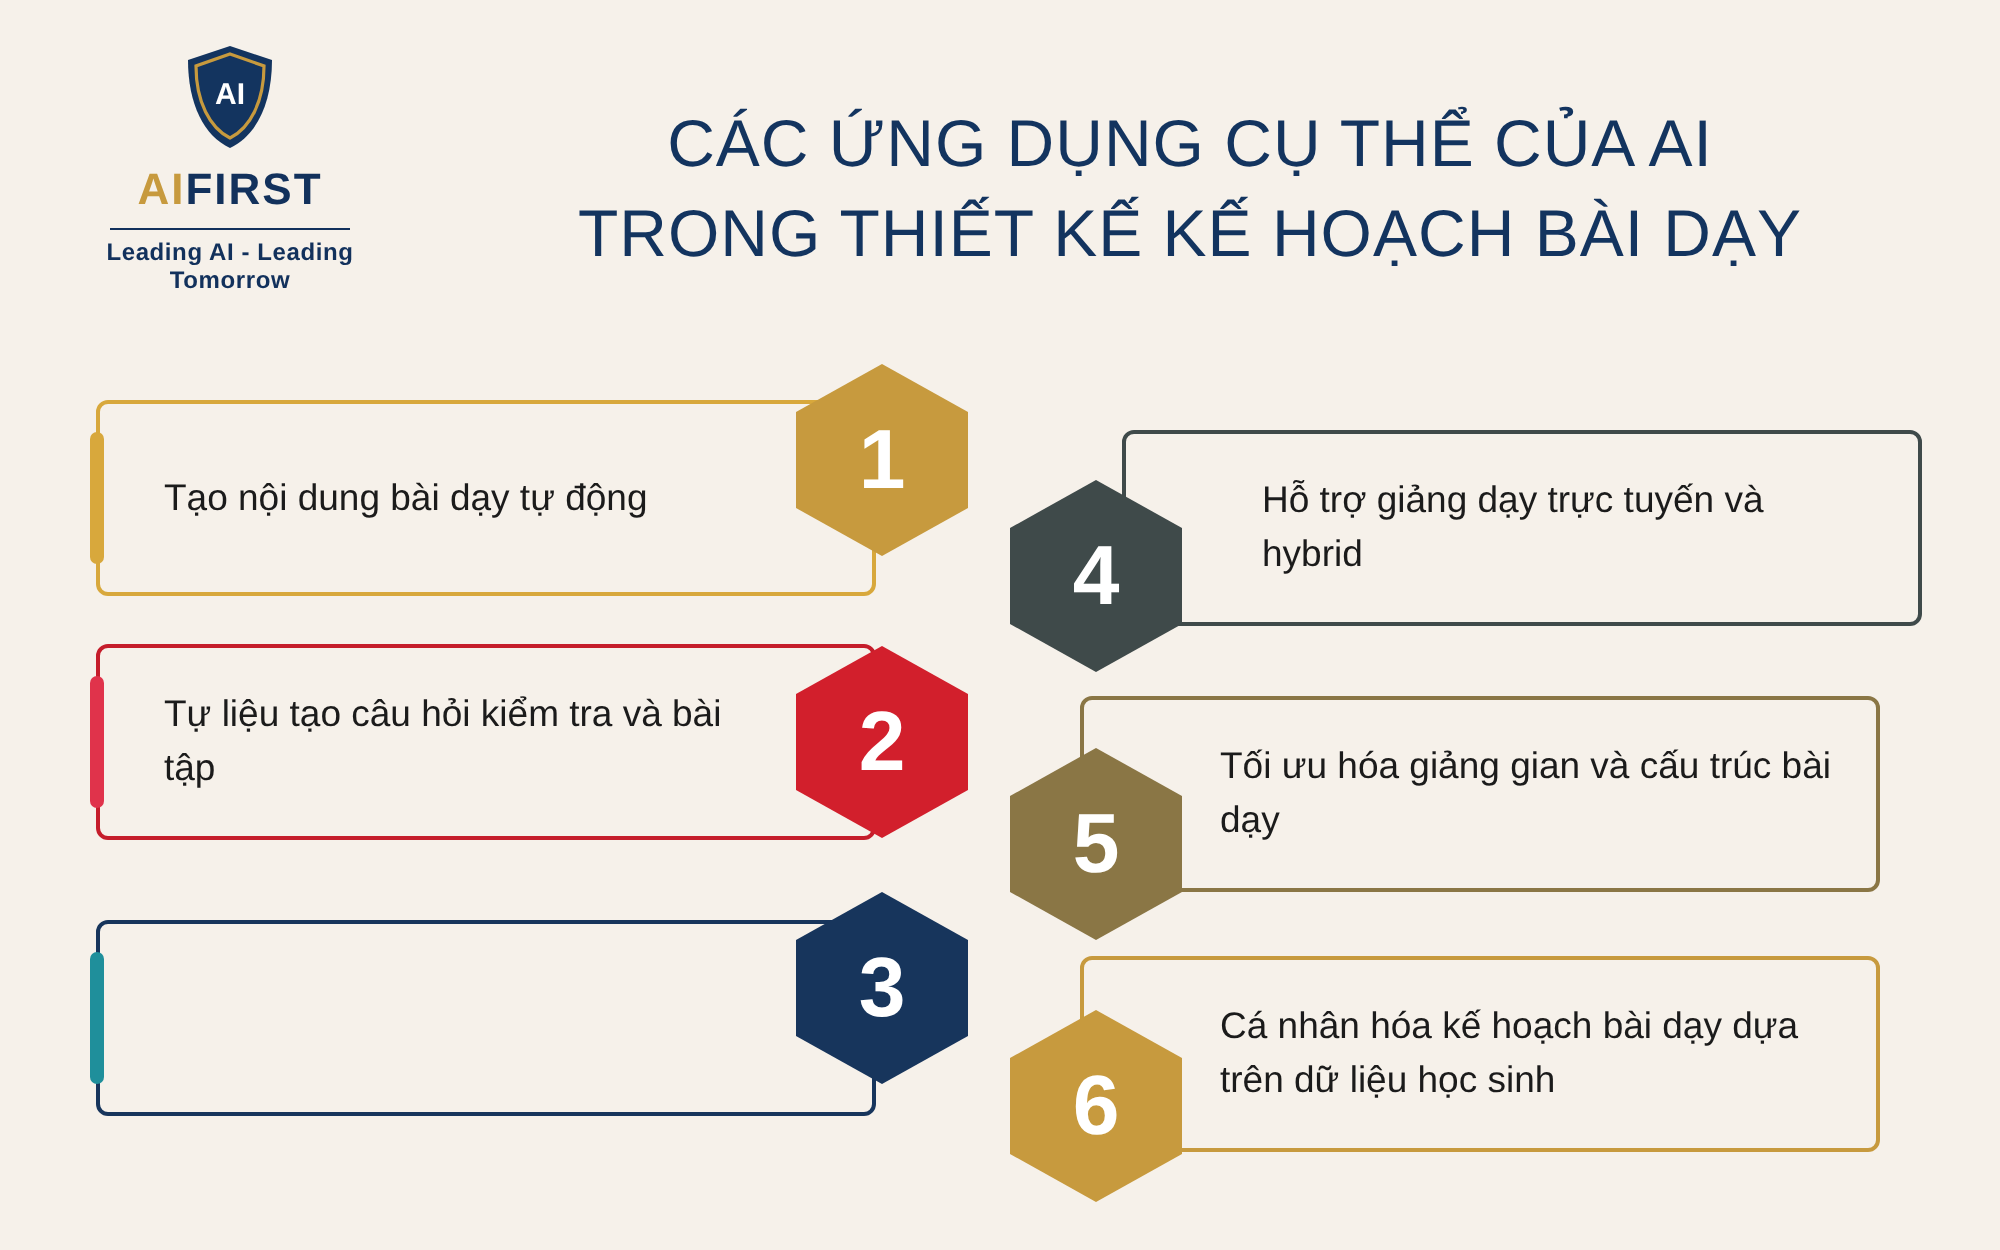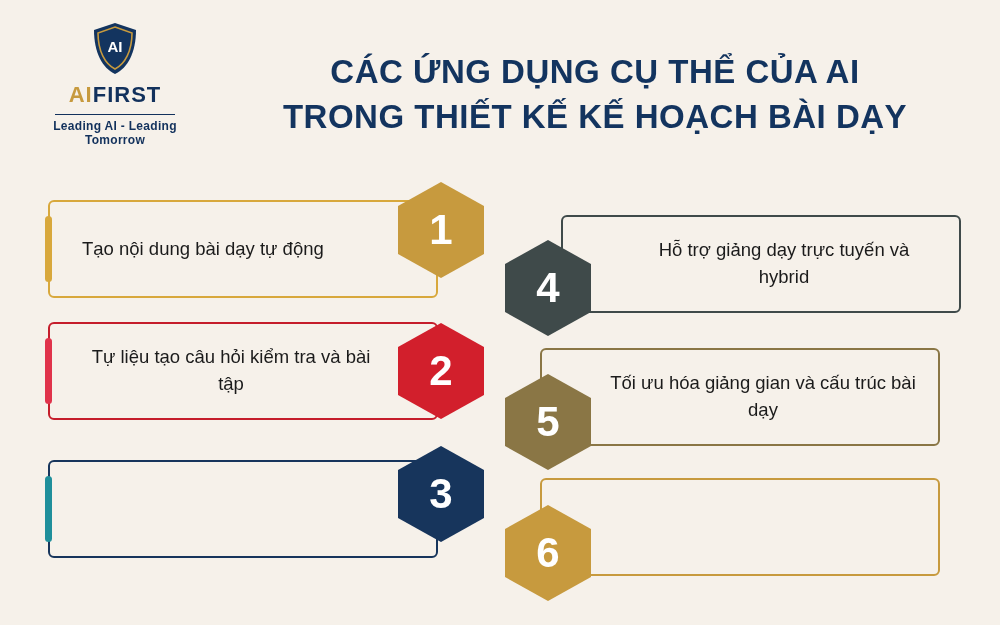--- a/index.html
+++ b/index.html
@@ -54,33 +54,32 @@
   
   .title-block {
     position: absolute;
     left: 200px;
     top: 50px;
     width: 790px;
     text-align: center;
   }
   .title-line {
     font-size: 33px;
-    font-weight: bold;
+    font-weight: normal;
     color: #13345f;
     letter-spacing: 0.5px;
     line-height: 1.35;
     white-space: nowrap;
   }
 
   
   .card {
     position: absolute;
     box-sizing: border-box;
     background: transparent;
-    text-align: center;
   }
   .card-frame {
     position: absolute;
     left: 0;
     top: 0;
     width: 100%;
     height: 100%;
     box-sizing: border-box;
     border-radius: 6px;
     background: #f6f1ea;
@@ -187,16 +186,17 @@
 <div class="card right" style="left:540px; top:348px; width:400px; height:98px;">
   <div class="card-frame" style="border:2px solid #8a7645;"></div>
   <div class="card-text">Tối ưu hóa giảng gian và cấu trúc bài dạy</div>
 </div>
 <div class="hex" style="left:505px; top:374px; background:#8a7645;">
   <span>5</span>
 </div>
 
 <div class="card right" style="left:540px; top:478px; width:400px; height:98px;">
   <div class="card-frame" style="border:2px solid #c79a3e;"></div>
+  <div class="card-text">Cá nhân hóa kế hoạch bài dạy dựa trên dữ liệu học sinh</div>
 </div>
 <div class="hex" style="left:505px; top:505px; background:#c79a3e;">
   <span>6</span>
 </div>
 
 </body></html>

